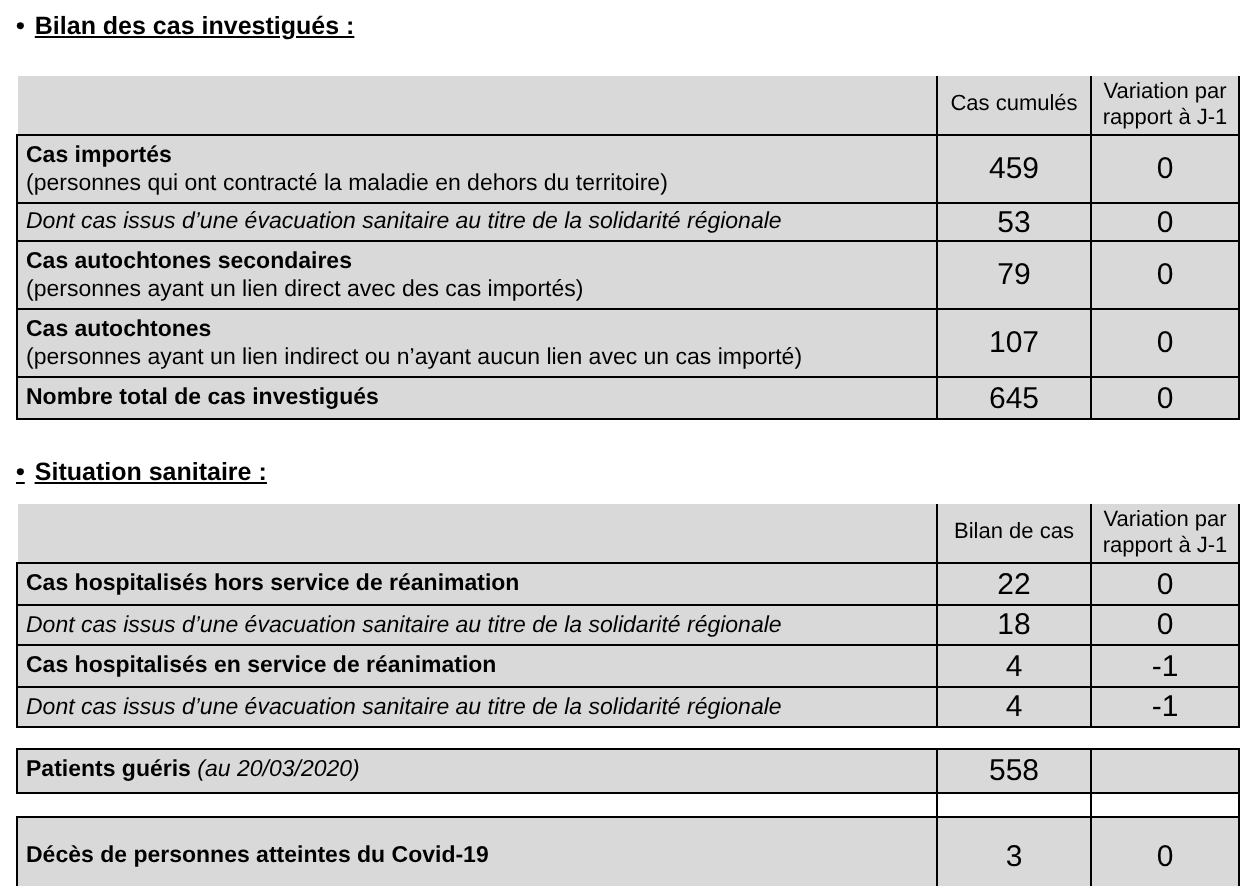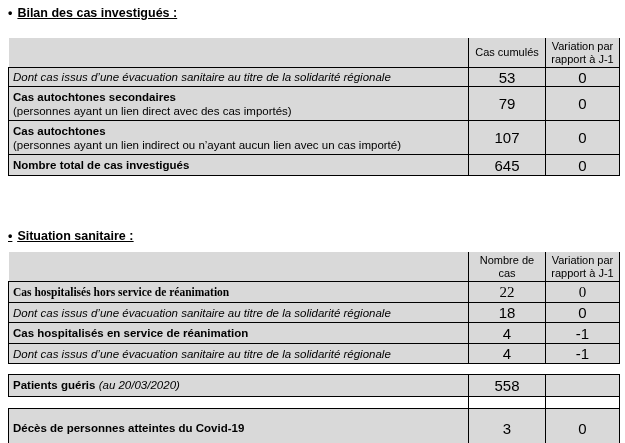--- a/index.html
+++ b/index.html
@@ -72,20 +72,28 @@
       <col style="width:460px">
       <col style="width:77px">
       <col style="width:74px">
     </colgroup>
   <tbody>
       <tr class="hdr" style="height:29px;">
     <td class="hlbl"></td>
     <td>Cas cumulés</td>
     <td>Variation par rapport à J-1</td>
   </tr>
+  <tr style="height:34px;">
+    <td class="lbl">
+      <span class="b">Cas importés</span><br>
+      <span class="sub">(personnes qui ont contracté la maladie en dehors du territoire)</span>
+    </td>
+    <td class="val">459</td>
+    <td class="var">0</td>
+  </tr>
   <tr style="height:17px;">
     <td class="lbl">
       <span class="i">Dont cas issus d’une évacuation sanitaire au titre de la solidarité régionale</span>
     </td>
     <td class="val">53</td>
     <td class="var">0</td>
   </tr>
   <tr style="height:34px;">
     <td class="lbl">
       <span class="b">Cas autochtones secondaires</span><br>
@@ -118,24 +126,24 @@
 
 <table style="top:252px;">
   <colgroup>
       <col style="width:460px">
       <col style="width:77px">
       <col style="width:74px">
     </colgroup>
   <tbody>
       <tr class="hdr" style="height:29px;">
     <td class="hlbl"></td>
-    <td>Nombre de cas</td>
+    <td>Bilan de cas</td>
     <td>Variation par rapport à J-1</td>
   </tr>
-  <tr style="height:21px;font-family:Liberation Serif, serif;">
+  <tr style="height:21px;">
     <td class="lbl">
       <span class="b">Cas hospitalisés hors service de réanimation</span>
     </td>
     <td class="val">22</td>
     <td class="var">0</td>
   </tr>
   <tr style="height:20px;">
     <td class="lbl">
       <span class="i">Dont cas issus d’une évacuation sanitaire au titre de la solidarité régionale</span>
     </td>

